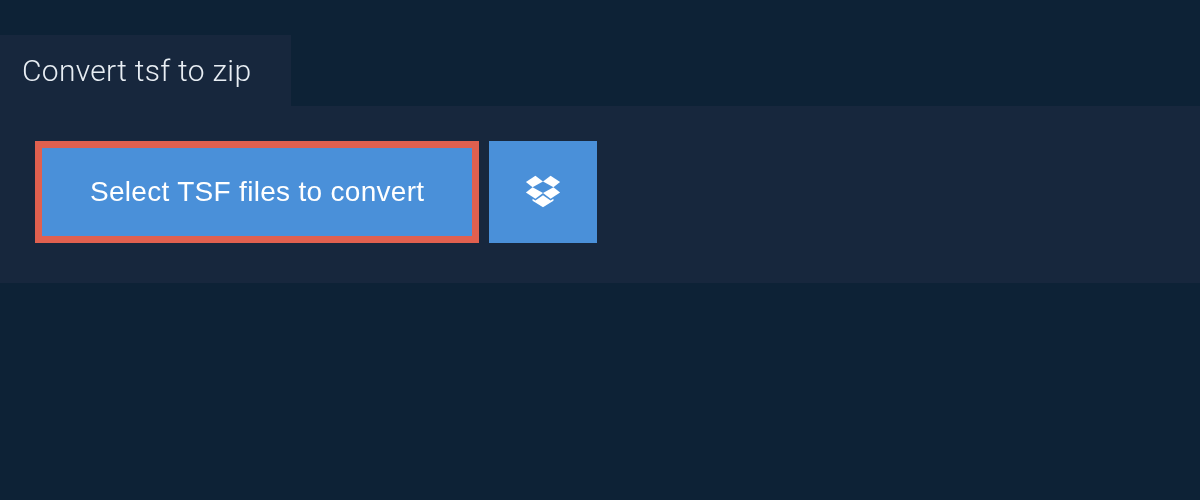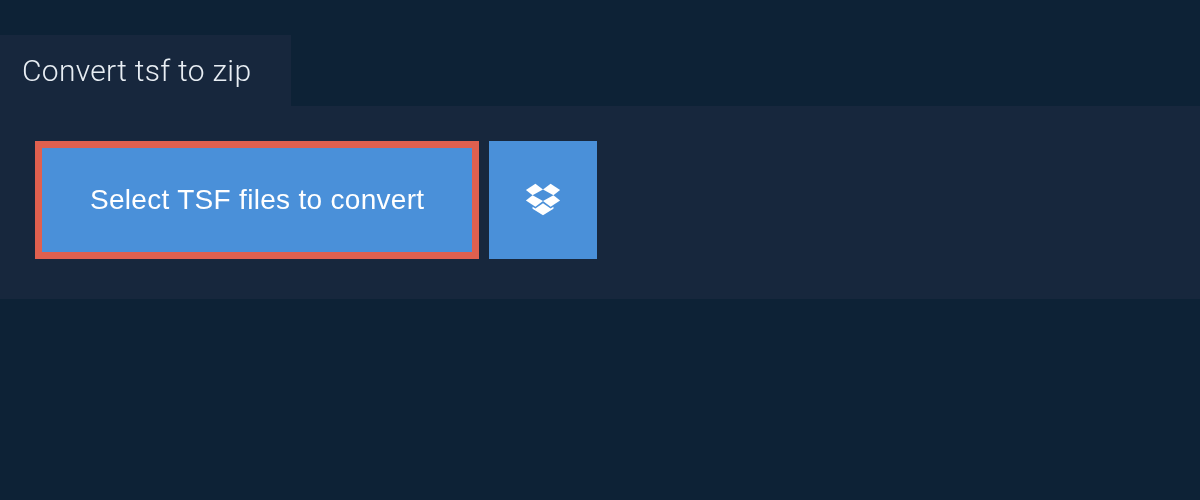--- a/index.html
+++ b/index.html
@@ -39,21 +39,21 @@
     .select-button-wrapper {
       border: 7px solid #e0604f;
       display: inline-flex;
     }
     .select-button {
       background: #4a90d9;
       color: #ffffff;
       border: none;
       font-size: 28px;
       font-weight: 300;
-      padding: 36px 48px;
+      padding: 28px 48px;
       cursor: pointer;
       display: flex;
       align-items: center;
       justify-content: center;
       letter-spacing: 0.3px;
     }
     .dropbox-button {
       background: #4a90d9;
       border: none;
       width: 108px;

